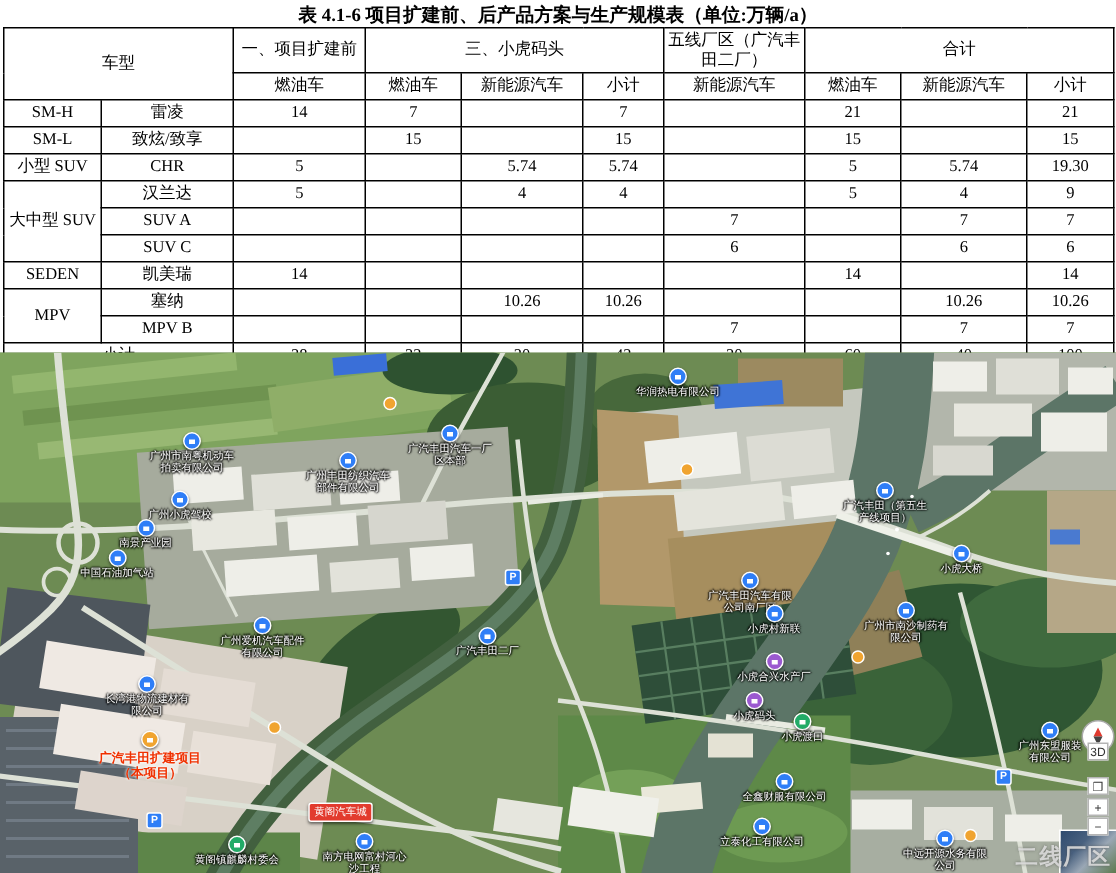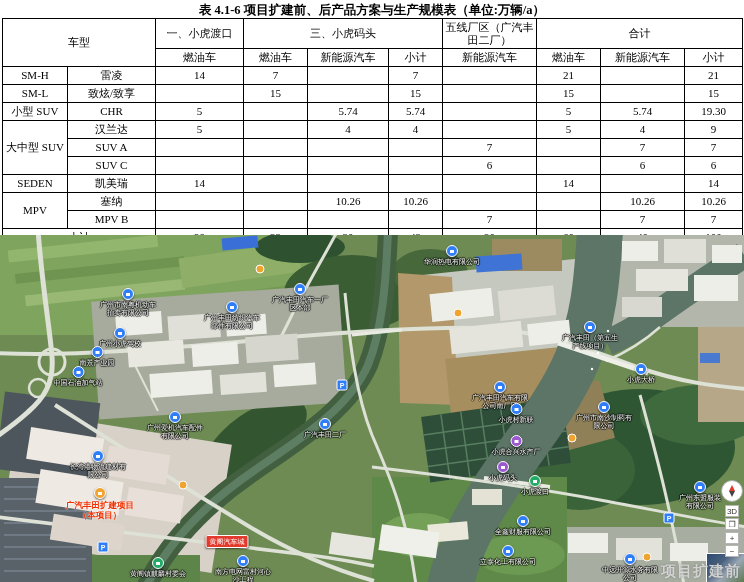--- a/index.html
+++ b/index.html
@@ -74,21 +74,21 @@
         <col style="width:81px">
         <col style="width:54px">
       <col style="width:94px">
         <col style="width:64px">
         <col style="width:84px">
       <col style="width:58px">
     </colgroup>
     <thead>
       <tr class="h1">
         <td rowspan="2" colspan="2">车型</td>
-        <td>一、小虎渡口</td>
+        <td>一、项目扩建前</td>
         <td colspan="3">三、小虎码头</td>
         <td>五线厂区（广汽丰田二厂）</td>
         <td colspan="3">合计</td>
       </tr>
       <tr class="h2">
         <td>燃油车</td>
         <td>燃油车</td>
         <td>新能源汽车</td>
         <td>小计</td>
         <td>新能源汽车</td>
@@ -445,20 +445,20 @@
         <div class="p-icon" style="left: 103px; top: 312px;">P</div>
         <div class="p-icon" style="left: 669px; top: 283px;">P</div>
         <div class="poi-dot" style="left: 458px; top: 78px;"></div>
         <div class="poi-dot" style="left: 572px; top: 203px;"></div>
         <div class="poi-dot" style="left: 647px; top: 322px;"></div>
         <div class="poi-dot" style="left: 183px; top: 250px;"></div>
         <div class="poi-dot" style="left: 260px; top: 34px;"></div>
       </div>
 
     <div class="compass"></div>
-    <div class="ctl" style="top:270px">3D</div>
+    <div class="ctl" style="top:260px">3D</div>
     <div class="ctl" style="top:283px">❐</div>
     <div class="ctl" style="top:297px">+</div>
     <div class="ctl" style="top:310px">−</div>
     <div class="minimap"></div>
-    <div class="watermark">项目扩建前</div>
+    <div class="watermark">二线厂区</div>
   </div>
 </div>
 
 </body></html>

